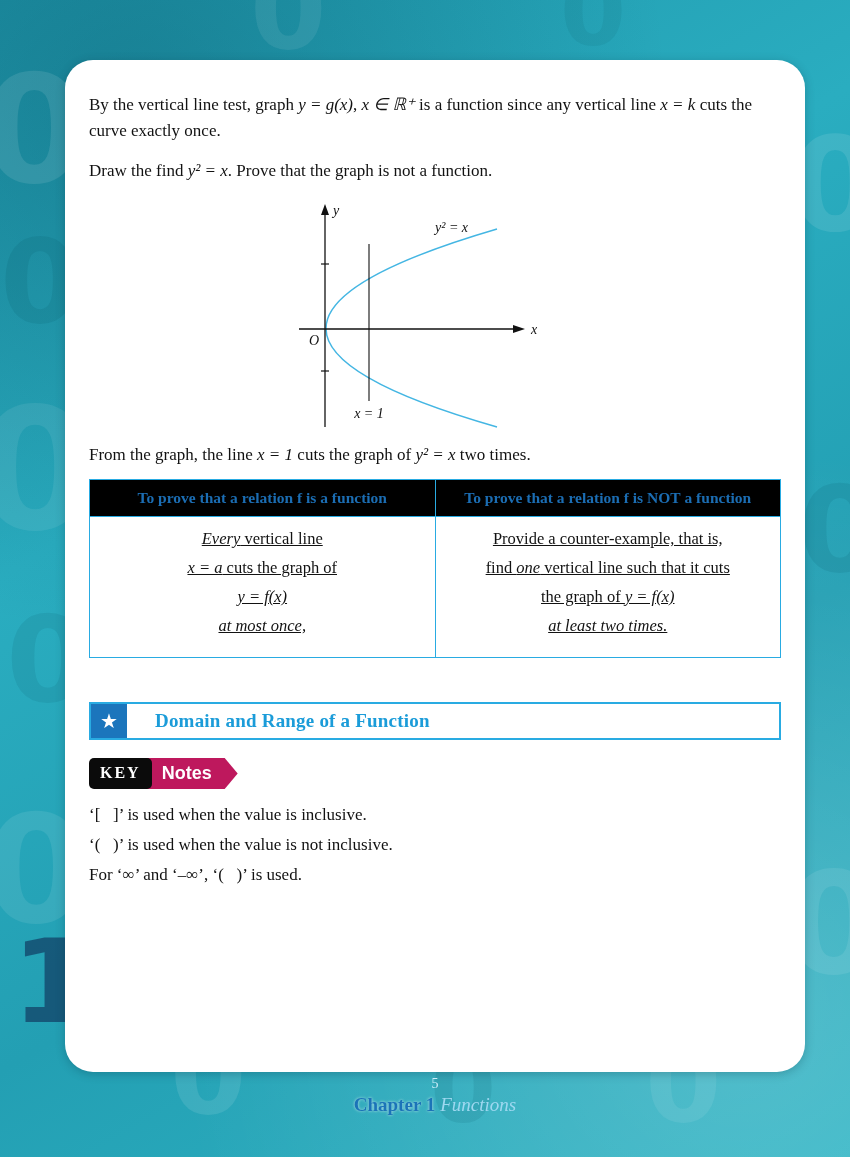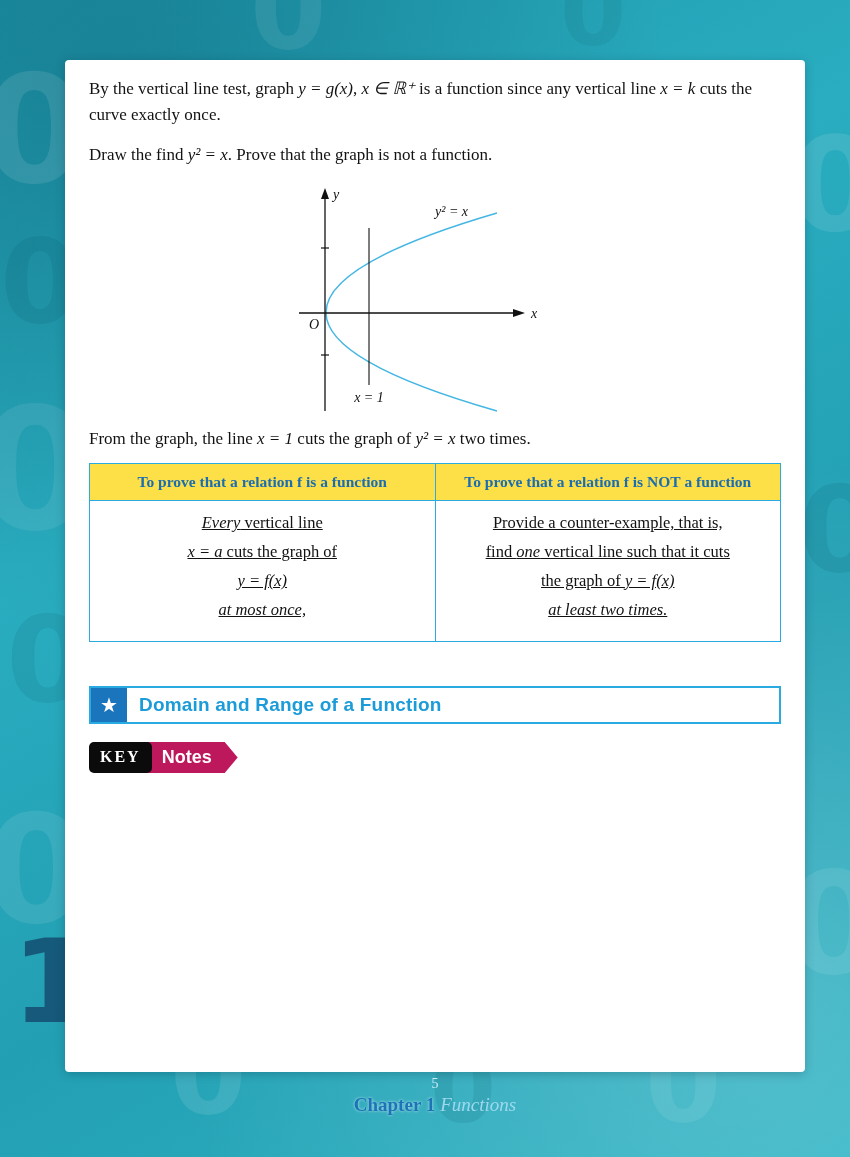--- a/index.html
+++ b/index.html
@@ -22,52 +22,52 @@
   .z8{left:170px;top:1020px;font-size:110px;color:rgba(255,255,255,.10);}
   .z9{left:430px;top:1042px;font-size:95px;color:rgba(8,84,100,.12);}
   .z10{left:645px;top:1028px;font-size:110px;color:rgba(255,255,255,.08);}
   .z11{left:790px;top:120px;font-size:130px;color:rgba(255,255,255,.10);}
   .z12{left:798px;top:470px;font-size:120px;color:rgba(8,84,100,.13);}
   .z13{left:785px;top:855px;font-size:140px;color:rgba(255,255,255,.09);}
   .z14{left:12px;top:925px;font-size:115px;color:rgba(14,42,84,.60);}
 
   .card{
     position:absolute; left:65px; top:60px; width:740px; height:1012px;
-    background:#ffffff; border-radius:4px; box-sizing:border-box;
-    padding:16px 24px 0 24px; color:#121212;
+    background:#ffffff; border-radius:28px; box-sizing:border-box;
+    padding:32px 24px 0 24px; color:#121212;
     box-shadow:0 2px 10px rgba(0,40,55,.25);
   }
   .body-text{font-size:17px; line-height:1.5; margin:0 0 15px;}
   .mi{font-style:italic;}
   .it{font-style:italic;}
 
   .graph-wrap{display:flex; justify-content:center; margin:2px 0 8px;}
   .graph-svg text{font-family:"Liberation Serif",serif; font-size:14px; fill:#111;}
   .graph-svg .gi{font-style:italic;}
 
   .proof-table{width:100%; border-collapse:collapse; margin-top:12px;}
   .proof-table th, .proof-table td{border:1.6px solid #29abe2;}
   .proof-table th{
-    background:#fde047; color:#1b6db3; font-weight:700; font-size:15.5px;
+    background:#000000; color:#1b6db3; font-weight:700; font-size:15.5px;
     padding:9px 4px; font-family:"Liberation Serif",serif;
   }
   .hd-strong{font-weight:900;}
   .proof-table td{padding:8px 14px 12px; text-align:center; font-size:16.5px; vertical-align:top;text-decoration:underline;}
   .proof-table td p{margin:4px 0 9px;}
 
   .section-bar{
     margin-top:44px; border:2px solid #29abe2; height:38px; box-sizing:border-box;
     display:flex; align-items:center; background:#fff;
   }
   .star-box{
     width:36px; height:34px; flex:0 0 36px; background:#1b75bc; color:#fff;
     display:flex; align-items:center; justify-content:center; font-size:20px;
   }
   .section-title{
-    margin-left:12px; font-family:Liberation Sans, sans-serif; font-weight:700;
+    margin-left:28px; font-family:Liberation Serif, serif; font-weight:700;
     font-size:19px; color:#1b9cd9; letter-spacing:.2px;
   }
 
   .keynotes{margin-top:18px; display:flex; }
   .key-box{
     background:#0b0b0b; color:#fff; font-family:"Liberation Serif",serif;
     font-weight:700; font-size:16px; letter-spacing:2px; padding:3px 11px 4px;
     border-radius:5px; position:relative; z-index:2; display:inline-flex; align-items:center;
   }
   .notes-flag{
@@ -177,20 +177,25 @@
           <span>★</span>
         </div>
       <span class="section-title">Domain and Range of a Function</span>
     </div>
 
     <div class="keynotes">
       <span class="key-box">KEY</span>
       <span class="notes-flag">Notes</span>
     </div>
 
+    <div class="notes-block">
+      <p class="note-line">‘[   ]’ is used when the value is inclusive.</p>
+      <p class="note-line">‘(   )’ is used when the value is not inclusive.</p>
+      <p class="note-line">For ‘∞’ and ‘–∞’, ‘(   )’ is used.</p>
+    </div>
 
   </div>
 
 
   <div class="footer-center">
     <div class="page-num">5</div>
     <div class="chapter-line"><span class="chapter-label">Chapter 1</span><span class="chapter-name">Functions</span></div>
   </div>
 
 </div>

